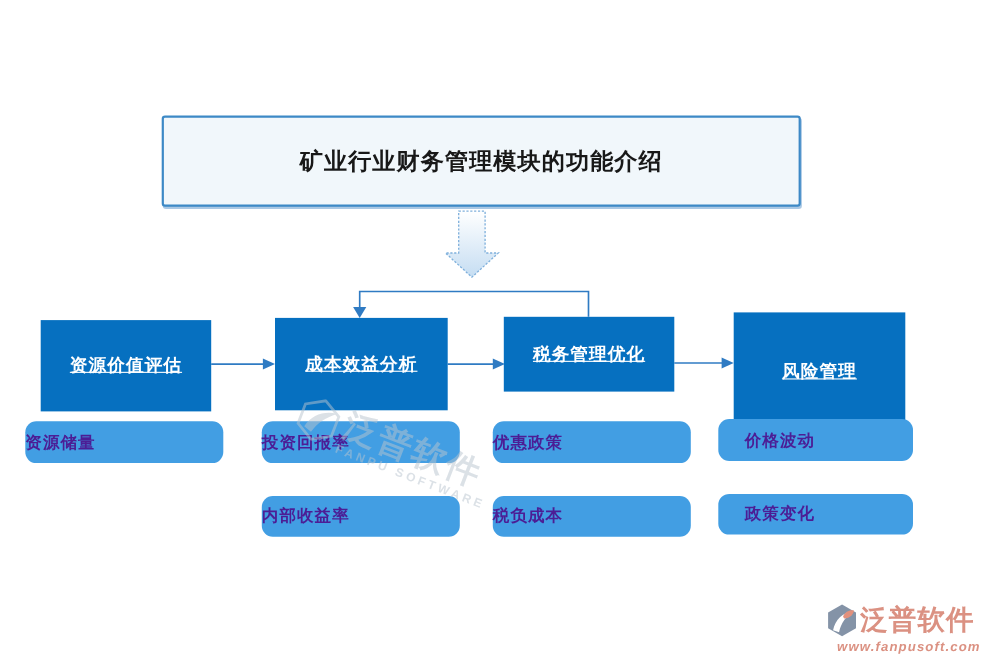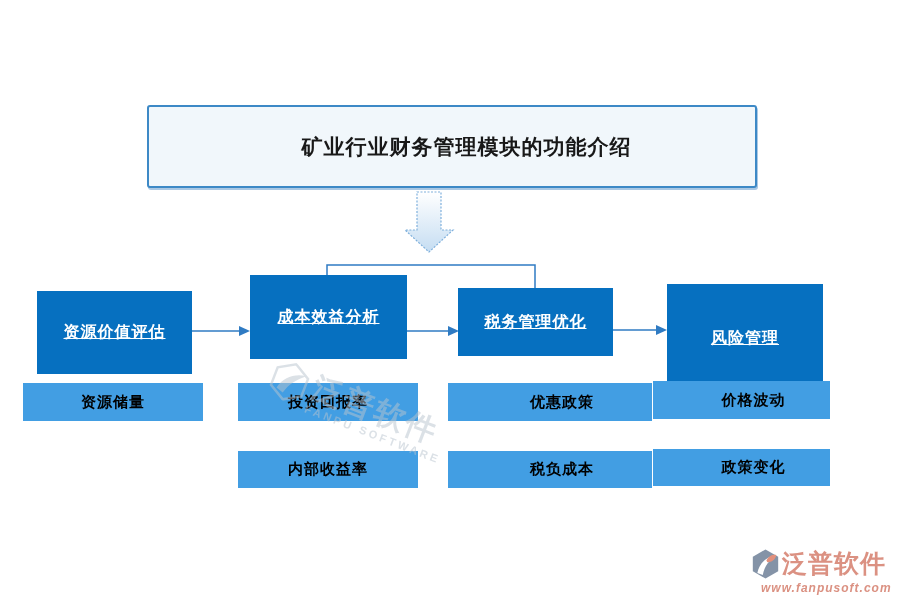--- a/index.html
+++ b/index.html
@@ -7,49 +7,49 @@
     position:relative;width:900px;height:600px;background:#ffffff;overflow:hidden;
     font-family:"DejaVu Sans","Liberation Sans",sans-serif;
   }
   
   .title-box{
     position:absolute;left:147px;top:105px;width:577px;height:79px;
     background:var(--c-title-fill,#f1f7fb);
     border:2px solid var(--c-title-border,#3d89c6);
     border-radius:3px;
     box-shadow:1px 2px 0 rgba(142,181,219,.75);
-    display:flex;align-items:center;justify-content:center;padding-left:29px;
+    display:flex;align-items:center;justify-content:center;
   }
   .title-box span{
     font-family:"DejaVu Serif","Liberation Serif",serif;
     font-size:21px;font-weight:bold;color:#181818;letter-spacing:1px;
   }
   
   .connectors{position:absolute;left:0;top:0;width:900px;height:600px;z-index:1;}
   
   .node{
     position:absolute;z-index:2;background:var(--c-main-box,#0670c0);
     display:flex;align-items:center;justify-content:center;
     color:#ffffff;font-weight:bold;font-size:16px;
     font-family:"DejaVu Serif","Liberation Serif",serif;letter-spacing:1px;text-decoration:underline;
   }
   .node-1{left:37px;top:291px;width:155px;height:83px;}
-  .node-2{left:250px;top:275px;width:157px;height:84px;}
+  .node-2{left:250px;top:289px;width:157px;height:84px;}
   .node-3{left:458px;top:288px;width:155px;height:68px;}
   .node-4{left:667px;top:284px;width:156px;height:108px;}
   
   .feat{
     position:absolute;z-index:2;background:var(--c-sub-box,#429ee3);
-    display:flex;align-items:center;justify-content:center;
-    color:#000000;font-weight:bold;font-size:15px;
-    font-family:"DejaVu Serif","Liberation Serif",serif;letter-spacing:1px;
+    display:flex;align-items:center;
+    color:#4c1d95;font-weight:bold;font-size:15px;
+    font-family:"DejaVu Serif","Liberation Serif",serif;letter-spacing:1px;border-radius:10px;
   }
   .c1{left:23px;width:180px;}
   .c2{left:238px;width:180px;}
-  .c3{left:448px;width:180px;padding-left:24px;}
+  .c3{left:448px;width:180px;}
   .c4{left:653px;width:153px;padding-left:24px;}
   .r1{top:383px;height:38px;}
   .r2{top:451px;height:37px;}
   .c4.r1{top:381px;}
   .c4.r2{top:449px;}
   
   .watermark{
     position:absolute;left:278px;top:356px;z-index:3;opacity:.5;
     transform:rotate(21deg);transform-origin:top left;
     color:#b9c4cf;pointer-events:none;display:flex;align-items:flex-start;gap:4px;

